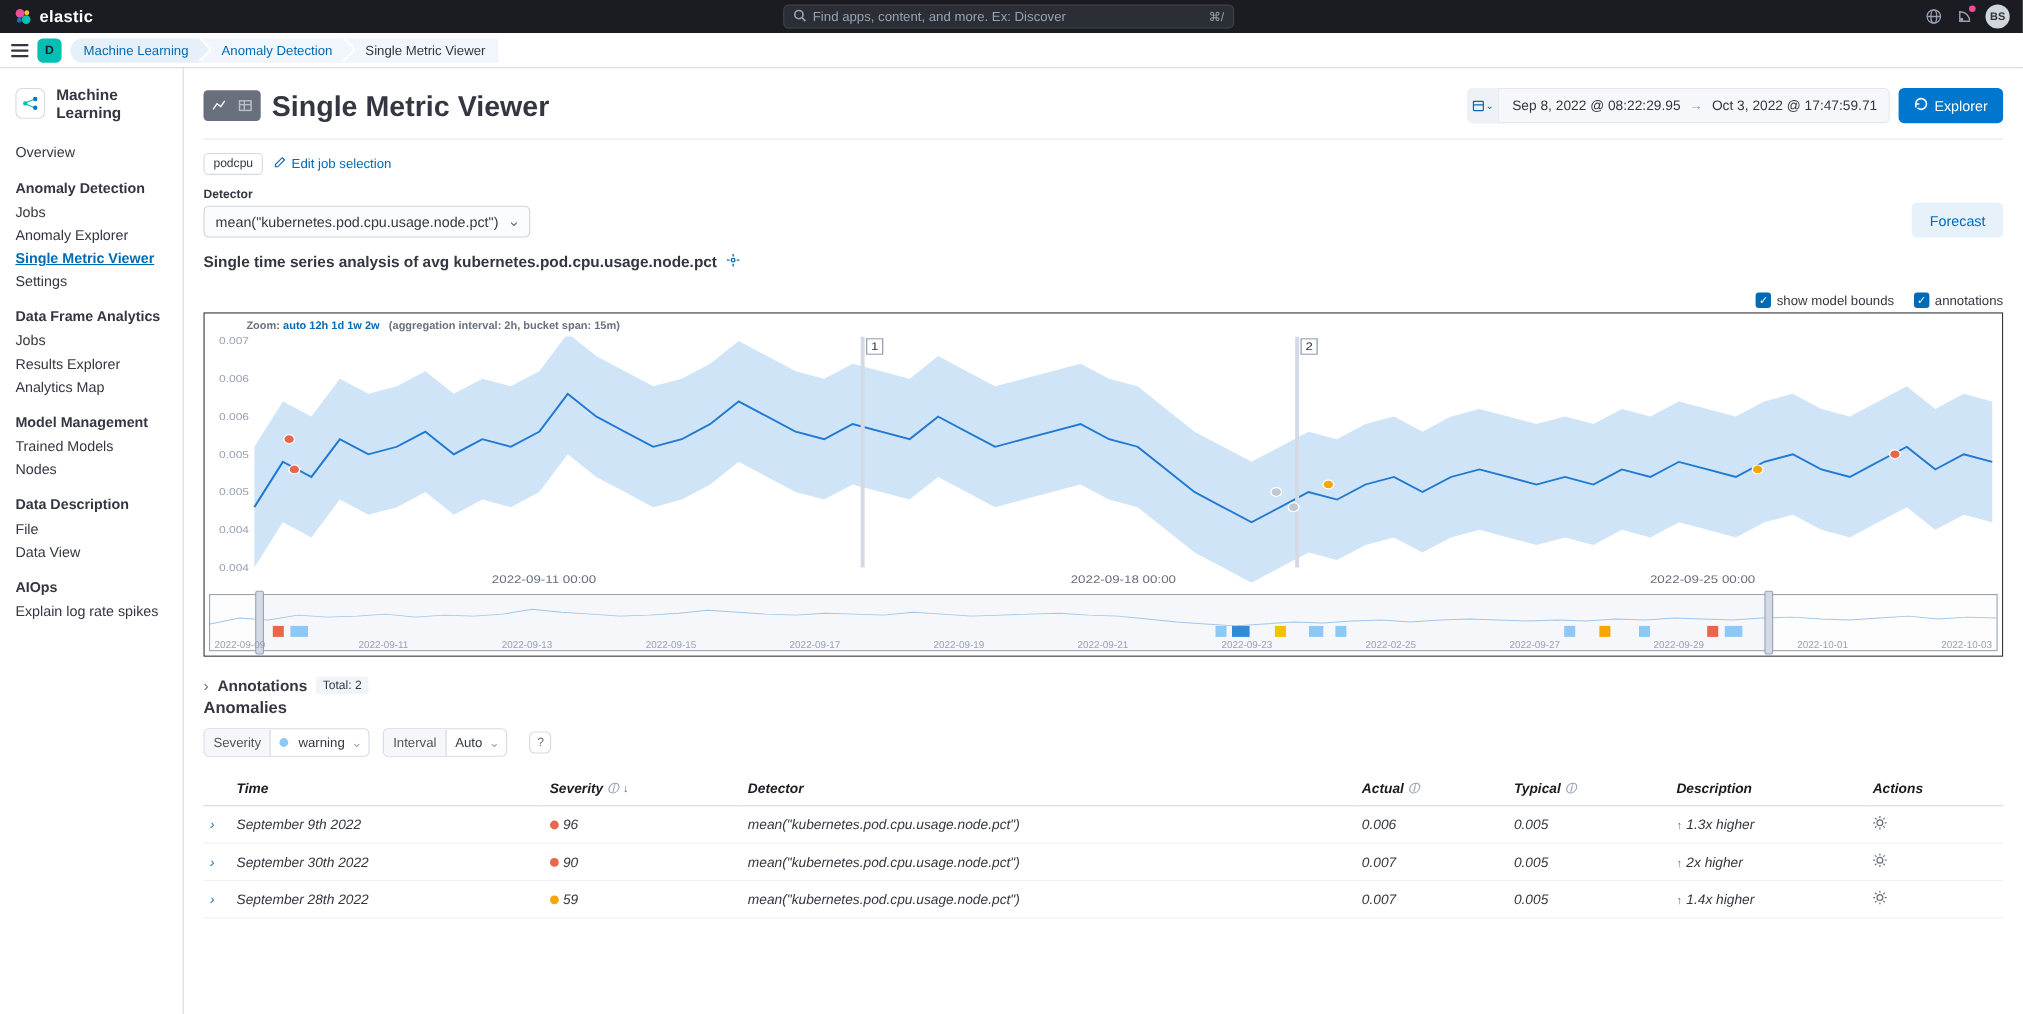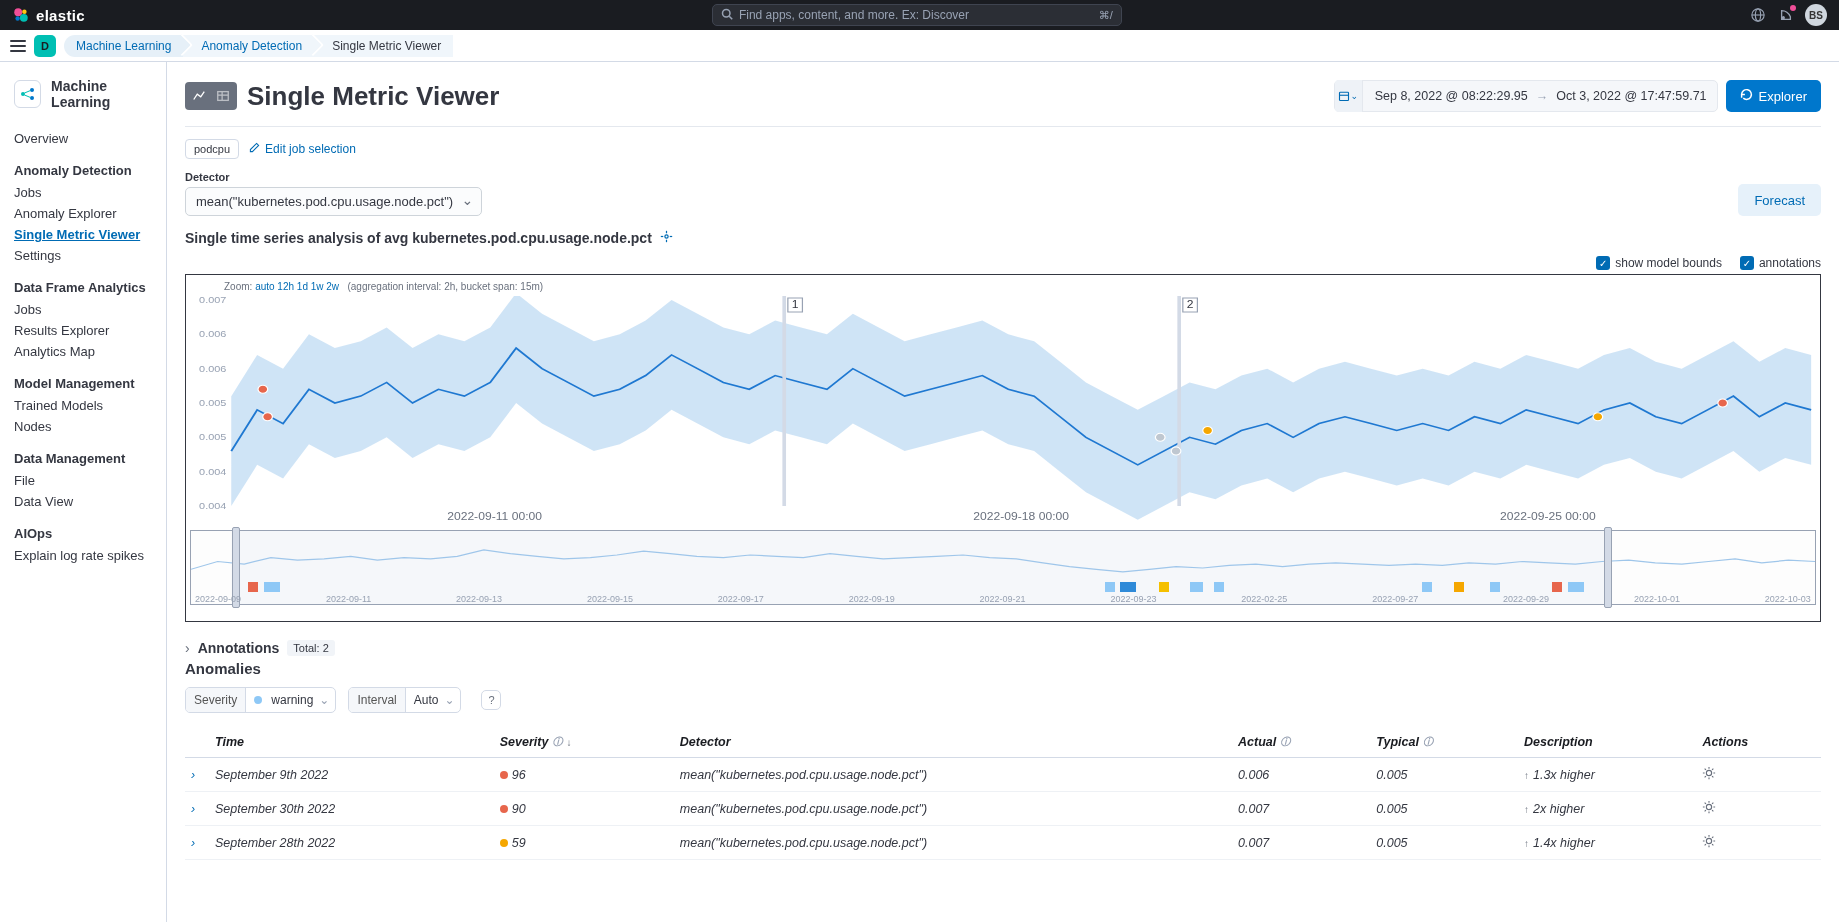--- a/index.html
+++ b/index.html
@@ -50,30 +50,30 @@
 .divider { border:none; border-top:1px solid #e4e8ee; margin:0 0 12px 0;}
 
 .chips-row { display:flex; align-items:center; gap:10px; margin-bottom:12px;}
 .chip { border:1px solid #d3dae6; border-radius:4px; font-size:11px; padding:3px 8px; background:#fff;}
 .link-btn { color:#006bb4; font-size:12px; display:flex; align-items:center; gap:5px; cursor:pointer;}
 .label-sm { font-size:11px; font-weight:600; color:#343741; margin-bottom:4px;}
 .detector-row{display:flex;justify-content:space-between;align-items:flex-end;margin-bottom:14px;}
 .select-box { border:1px solid #ced4da; border-radius:5px; padding:6px 28px 6px 10px; font-size:13px; position:relative; display:inline-block; background:#fbfcfd;}
 .select-box::after{content:'⌄'; position:absolute; right:8px; top:4px; color:#69707d; font-size:14px;}
 .btn-ghost-primary { background:#e6f1fa; color:#006bb4; border:none; border-radius:5px; height:32px; padding:0 16px; font-size:13px; cursor:pointer;}
-.analysis-title { font-weight:700; font-size:14px; margin-bottom:10px; display:flex; align-items:center; gap:8px;}
+.analysis-title { font-weight:700; font-size:14px; margin-bottom:20px; display:flex; align-items:center; gap:8px;}
 .toggle-row { display:flex; justify-content:flex-end; gap:18px; font-size:12px; margin-bottom:4px;}
 .toggle-item{display:flex;align-items:center;gap:5px;}
 .checkbox{width:14px;height:14px;background:#006bb4;border-radius:3px;display:inline-flex;align-items:center;justify-content:center;color:#fff;font-size:10px;}
 
 .chart-frame { border:1px solid #343741; position:relative; padding:6px 4px 4px 4px; margin-bottom:8px;}
-.chart-top-legend{font-size:10px;color:#69707d;margin:0 0 4px 34px;}
+.chart-top-legend{font-size:10px;color:#69707d;margin:0 0 4px 34px;font-weight:bold;}
 .chart-top-legend .zlink{color:#006bb4;}
 .chart-svg{width:100%;height:230px;display:block;}
-.mini-chart{border:1px solid #98a2b3;height:75px;margin:4px 0 12px 0;position:relative;background:#fdfdfd;}
+.mini-chart{border:1px solid #98a2b3;height:52px;margin:4px 0 0 0;position:relative;background:#fdfdfd;}
 .mini-swim{position:absolute;bottom:12px;left:0;right:0;height:10px;}
 .swim-block{position:absolute;top:0;height:10px;}
 .mini-handles{position:absolute;top:-4px;bottom:-4px;}
 .handle{width:8px;background:#d3dae6;border:1px solid #98a2b3;border-radius:2px;}
 .mini-xaxis{position:absolute;bottom:0;left:0;right:0;font-size:9px;color:#98a2b3;display:flex;justify-content:space-between;padding:0 4px;}
 
 .accordion{display:flex;align-items:center;gap:8px;font-size:14px;margin-top:18px;}
 .accordion .chev{color:#69707d;}
 .accordion .title{font-weight:700;}
 .badge-count{background:#f1f4f8;border-radius:3px;padding:2px 6px;font-size:11px;color:#343741;}
@@ -176,21 +176,21 @@
         <a class="nav-item">Anomaly Explorer</a>
         <a class="nav-item active">Single Metric Viewer</a>
         <a class="nav-item">Settings</a>
         <div class="nav-section-title">Data Frame Analytics</div>
         <a class="nav-item">Jobs</a>
         <a class="nav-item">Results Explorer</a>
         <a class="nav-item">Analytics Map</a>
         <div class="nav-section-title">Model Management</div>
         <a class="nav-item">Trained Models</a>
         <a class="nav-item">Nodes</a>
-        <div class="nav-section-title">Data Management</div>
+        <div class="nav-section-title">Data Description</div>
         <a class="nav-item">File</a>
         <a class="nav-item">Data View</a>
         <div class="nav-section-title">AIOps</div>
         <a class="nav-item">Explain log rate spikes</a>
       </div>
   </div>
 
   <div class="main">
     <div class="page-header">
       <div class="page-title-wrap">

